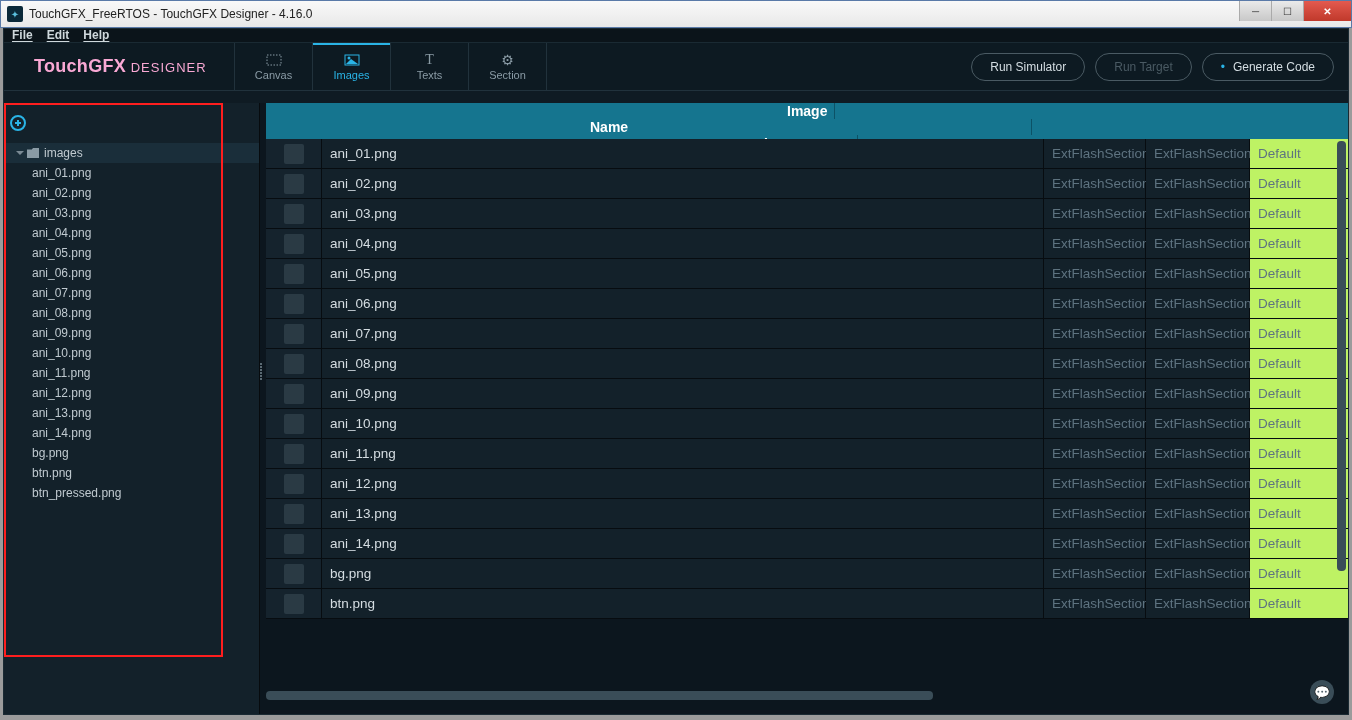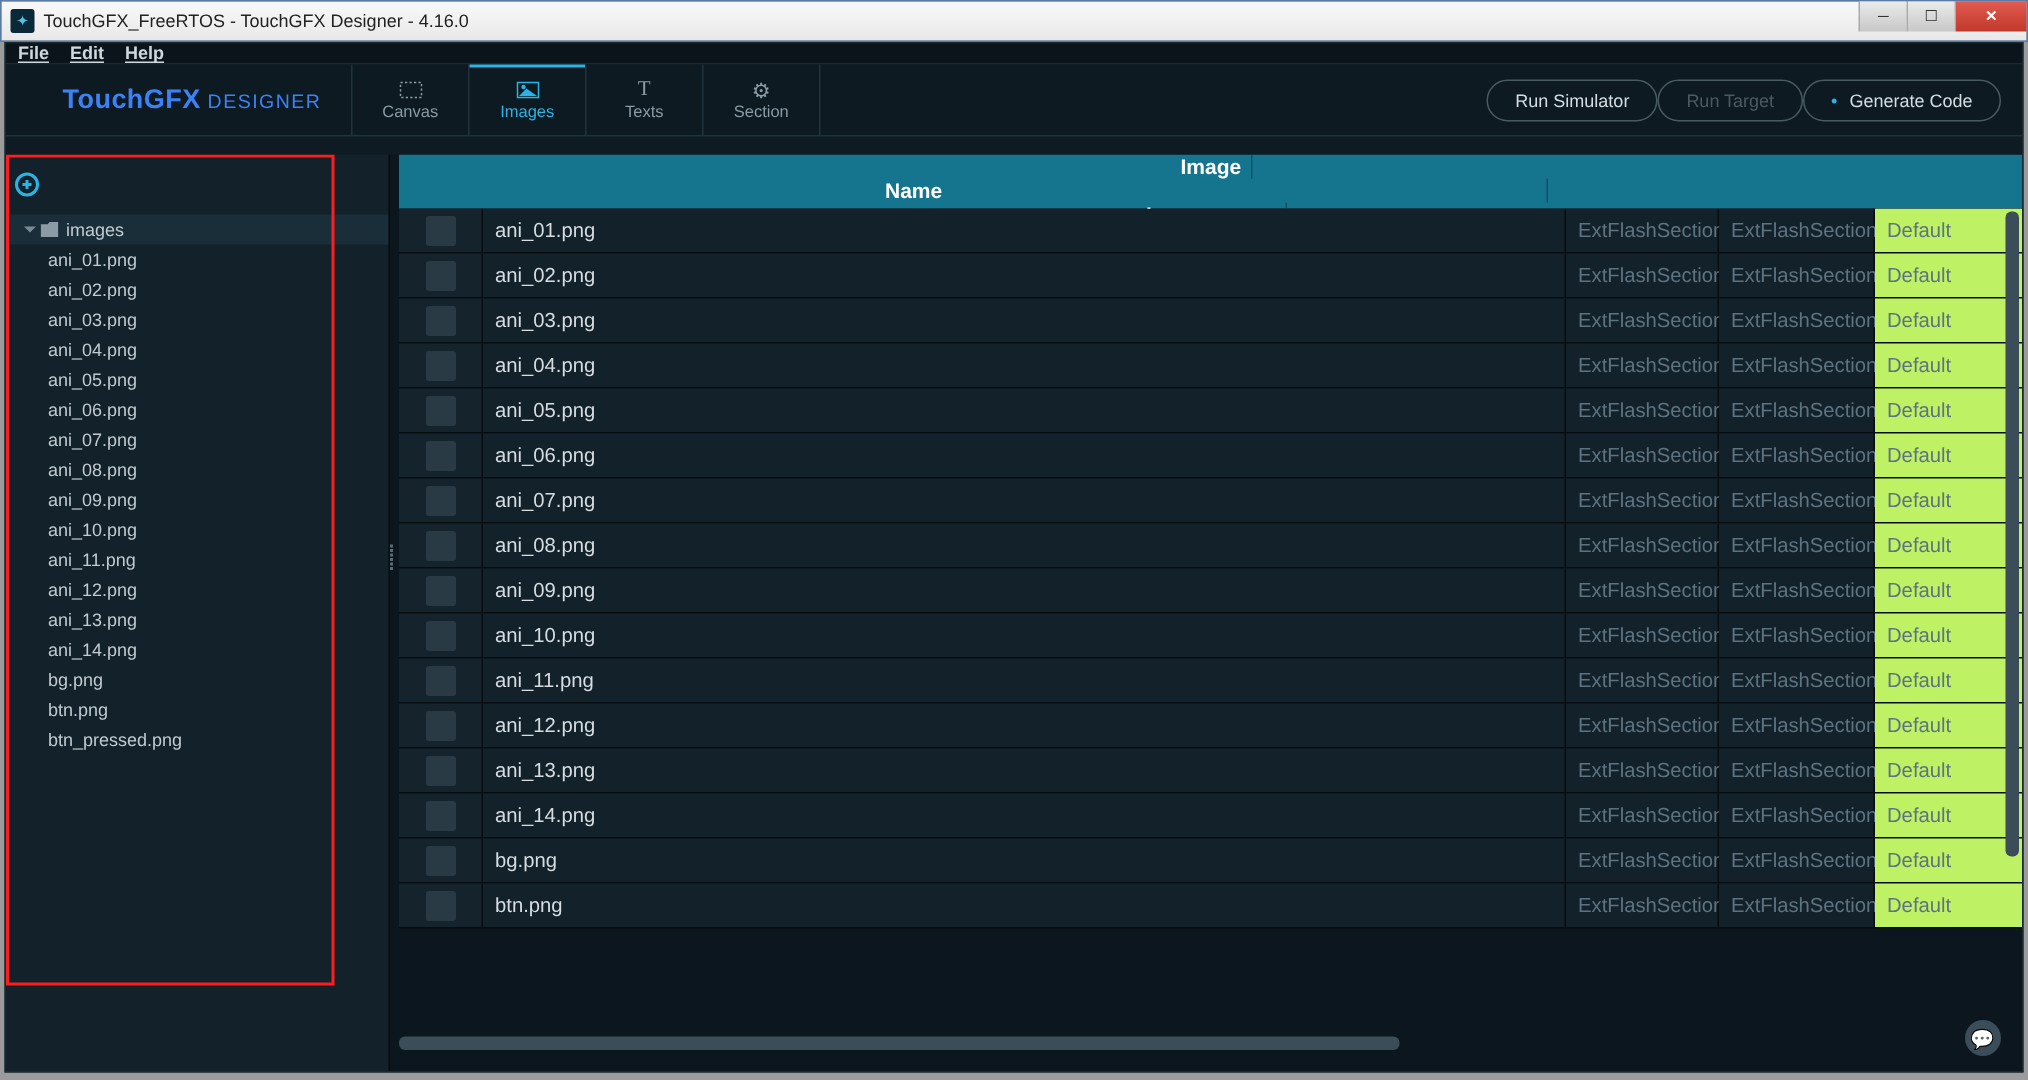--- a/index.html
+++ b/index.html
@@ -14,28 +14,28 @@
 .winbtn.close { width: 48px; background: linear-gradient(#e35a4f,#c0392b); color: #fff; font-weight: bold; }
 
 .app { position: absolute; left: 3px; right: 3px; bottom: 5px; top: 28px; background: #0f1b23; border: 1px solid #1a2a33; }
 
 
 .menubar { height: 14px; background: #0b141a; border-bottom: 1px solid #1a2a33; display: flex; align-items: flex-end; padding-left: 8px; gap: 14px; font-weight: bold; }
 .menubar span { color: #cfd8dc; font-size: 12px; text-decoration: underline; text-underline-offset: 2px; cursor: default; }
 
 
 .toolbar { height: 48px; background: #0d1a22; border-bottom: 1px solid #21323c; display: flex; align-items: stretch; }
-.logo { width: 230px; display: flex; align-items: center; padding-left: 18px; color: #3b82f6; font-size: 18px; font-weight: 500; letter-spacing: 0.3px; justify-content: center; }
+.logo { width: 230px; display: flex; align-items: center; padding-left: 30px; color: #f9a8d4; font-size: 18px; font-weight: 500; letter-spacing: 0.3px; }
 .logo b { font-weight: 700; }
 .tabbar { display: flex; border-left: 1px solid #21323c; }
 .tabbtn { width: 78px; display: flex; flex-direction: column; align-items: center; justify-content: center; gap: 2px; color: #8a9ba5; font-size: 11px; border-right: 1px solid #21323c; position: relative; }
 .tabbtn .ticon { width: 16px; height: 14px; display:flex;align-items:center;justify-content:center; }
 .tabbtn.active { color: #2ab4e6; }
 .tabbtn.active::before { content:""; position:absolute; top:0; left:0; right:0; height:2px; background:#2ab4e6; }
-.toolbar-right { margin-left: auto; display: flex; align-items: center; padding-right: 14px; }
+.toolbar-right { margin-left: auto; display: flex; align-items: center; gap: 10px; padding-right: 14px; }
 .rbtn { height: 28px; padding: 0 18px; border: 1px solid #4a5a63; border-radius: 14px; color: #d4dde2; font-size: 12px; display:flex;align-items:center;gap:6px; background: transparent; }
 .rbtn.disabled { color: #4a5a63; }
 .rbtn.gen::before { content:"•"; color:#2ab4e6; margin-right:2px;}
 
 
 .content { position: absolute; top: 74px; left: 0; right: 0; bottom: 0; display: flex; }
 
 
 .sidebar { width: 256px; background: #13212a; position: relative; border-right: 1px solid #070b0e; overflow: hidden; }
 .red-box { position: absolute; left: 0; top: 0; right: 36px; bottom: 57px; border: 2px solid #ff1e1e; pointer-events: none; z-index: 5; }

